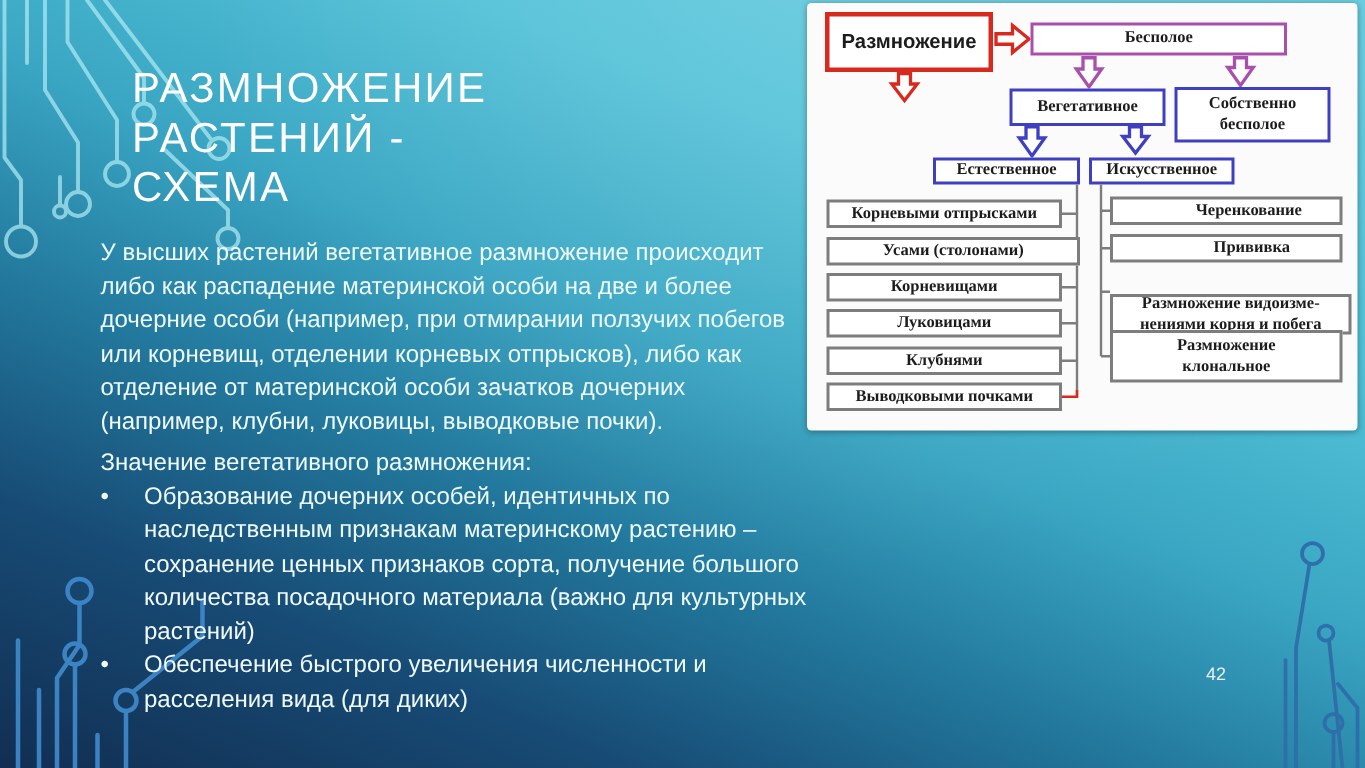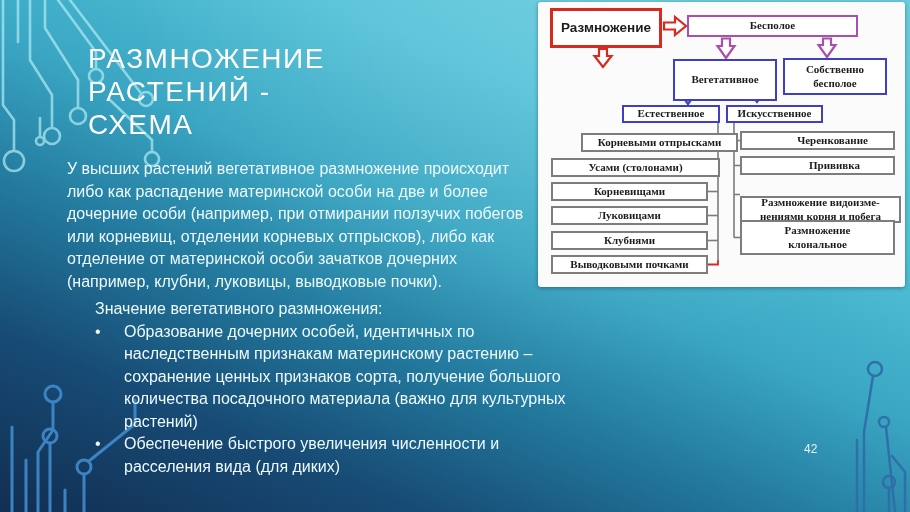--- a/index.html
+++ b/index.html
@@ -26,21 +26,21 @@
     position:absolute; left:88px; top:42px; margin:0;
     font-size:28px; font-weight:400; letter-spacing:1.5px;
     line-height:33px; color:#ffffff; white-space:pre-line;
   }
   .para {
     position:absolute; left:67px; top:158px; width:485px; margin:0;
     font-size:16px; line-height:22.5px; color:var(--text-light); white-space:pre-line;
   }
   .list-block {
     position:absolute; left:67px; top:298px; width:505px;
-    font-size:16px; line-height:22.5px; color:var(--text-light);margin-left:28px;
+    font-size:16px; line-height:22.5px; color:var(--text-light);
   }
   .list-block ul { list-style:none; margin:0; padding:0; }
   .list-block li { display:flex; }
   .bullet-marker { width:29px; flex:0 0 29px; }
   .bullet-text { white-space:pre-line; }
 
   .page-number {
     position:absolute; left:804px; top:442px;
     font-size:12px; color:#e9eff6;
   }
@@ -167,27 +167,27 @@
       <polygon class="blockarrow" style="stroke:var(--accent-red)" points="126,20.5 137,20.5 137,15 148,24 137,33 137,27.5 126,27.5"></polygon>
       <polygon class="blockarrow" style="stroke:var(--accent-red)" points="61,47 61,54 56.5,54 65,65 73.5,54 69,54 69,47"></polygon>
       <polygon class="blockarrow" style="stroke:var(--accent-purple)" points="184,36.5 184,44 179.5,44 188,56 196.5,44 192,44 192,36.5"></polygon>
       <polygon class="blockarrow" style="stroke:var(--accent-purple)" points="285,36.5 285,43 280.5,43 289,55 297.5,43 293,43 293,36.5"></polygon>
       <polygon class="blockarrow" style="stroke:var(--accent-blue)" points="146,82.5 146,90 141.5,90 150,102 158.5,90 154,90 154,82.5"></polygon>
       <polygon class="blockarrow" style="stroke:var(--accent-blue)" points="215,82.5 215,89 210.5,89 219,100 227.5,89 223,89 223,82.5"></polygon>
     </svg>
 
     <div class="node red" style="left:12px;  top:6px;   width:112px; height:40px;">Размножение</div>
     <div class="node purple" style="left:149px; top:13px;  width:171px; height:22px;">Бесполое</div>
-    <div class="node blue" style="left:135px; top:57px;  width:104px; height:42px;">Вегетативное</div>
+    <div class="node blue" style="left:135px; top:57px;  width:104px; height:25px;">Вегетативное</div>
     <div class="node blue" style="left:245px; top:56px;  width:104px; height:37px;">Собственно
 бесполое</div>
     <div class="node blue" style="left:84px;  top:103px; width:98px;  height:18px;">Естественное</div>
     <div class="node blue" style="left:188px; top:103px; width:97px;  height:18px;">Искусственное</div>
 
-    <div class="node gray" style="left:13px; top:131px; width:157px; height:19px;margin-left:30px;">Корневыми отпрысками</div>
+    <div class="node gray" style="left:13px; top:131px; width:157px; height:19px;">Корневыми отпрысками</div>
     <div class="node gray" style="left:13px; top:156px; width:169px; height:19px;">Усами (столонами)</div>
     <div class="node gray" style="left:13px; top:180px; width:157px; height:19px;">Корневищами</div>
     <div class="node gray" style="left:13px; top:204px; width:157px; height:19px;">Луковицами</div>
     <div class="node gray" style="left:13px; top:229px; width:157px; height:19px;">Клубнями</div>
     <div class="node gray" style="left:13px; top:253px; width:157px; height:19px;">Выводковыми почками</div>
 
     <div class="node gray" style="left:202px; top:129px; width:155px; height:19px;padding-left:32px;">Черенкование</div>
     <div class="node gray" style="left:202px; top:154px; width:155px; height:19px;padding-left:36px;">Прививка</div>
     <div class="node gray" style="left:202px; top:194px; width:161px; height:27px;">Размножение видоизме-
 нениями корня и побега</div>

